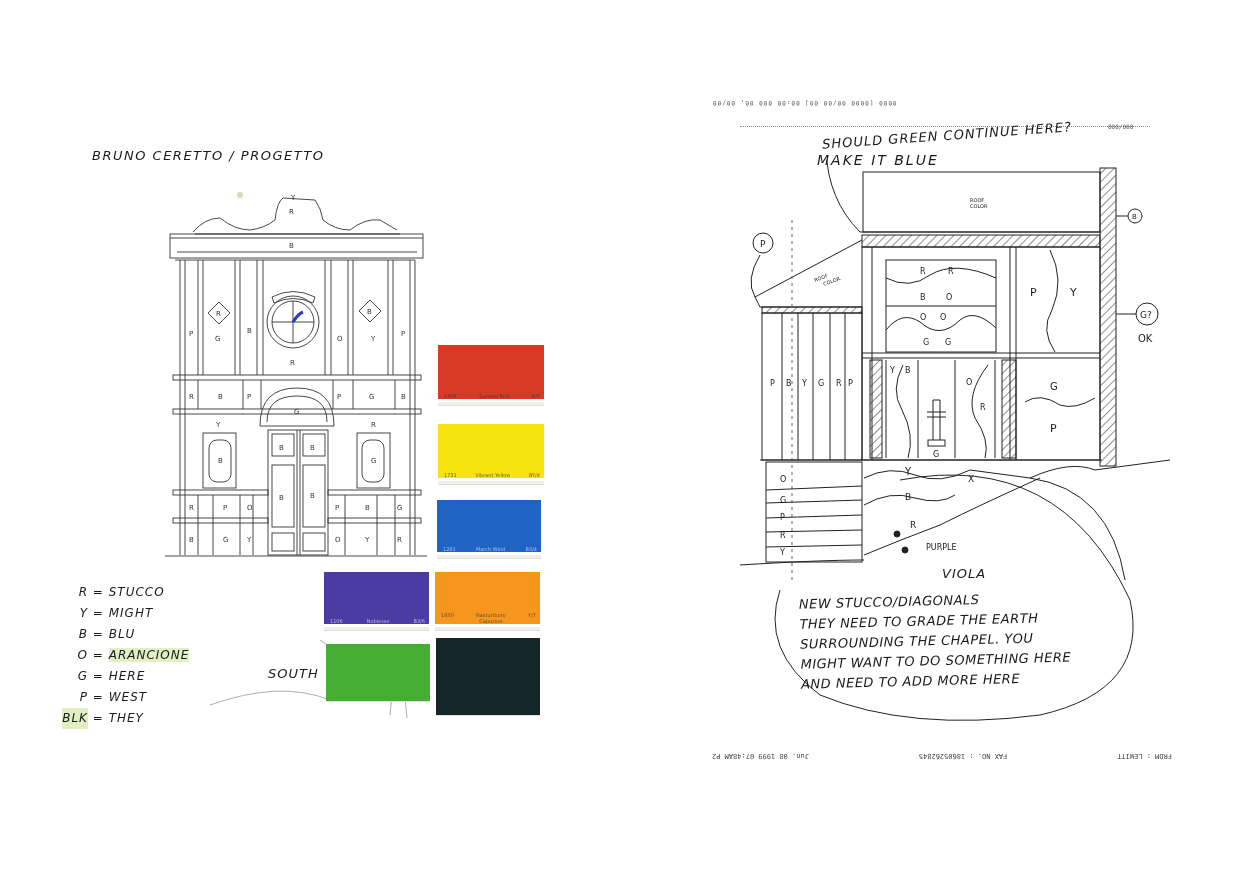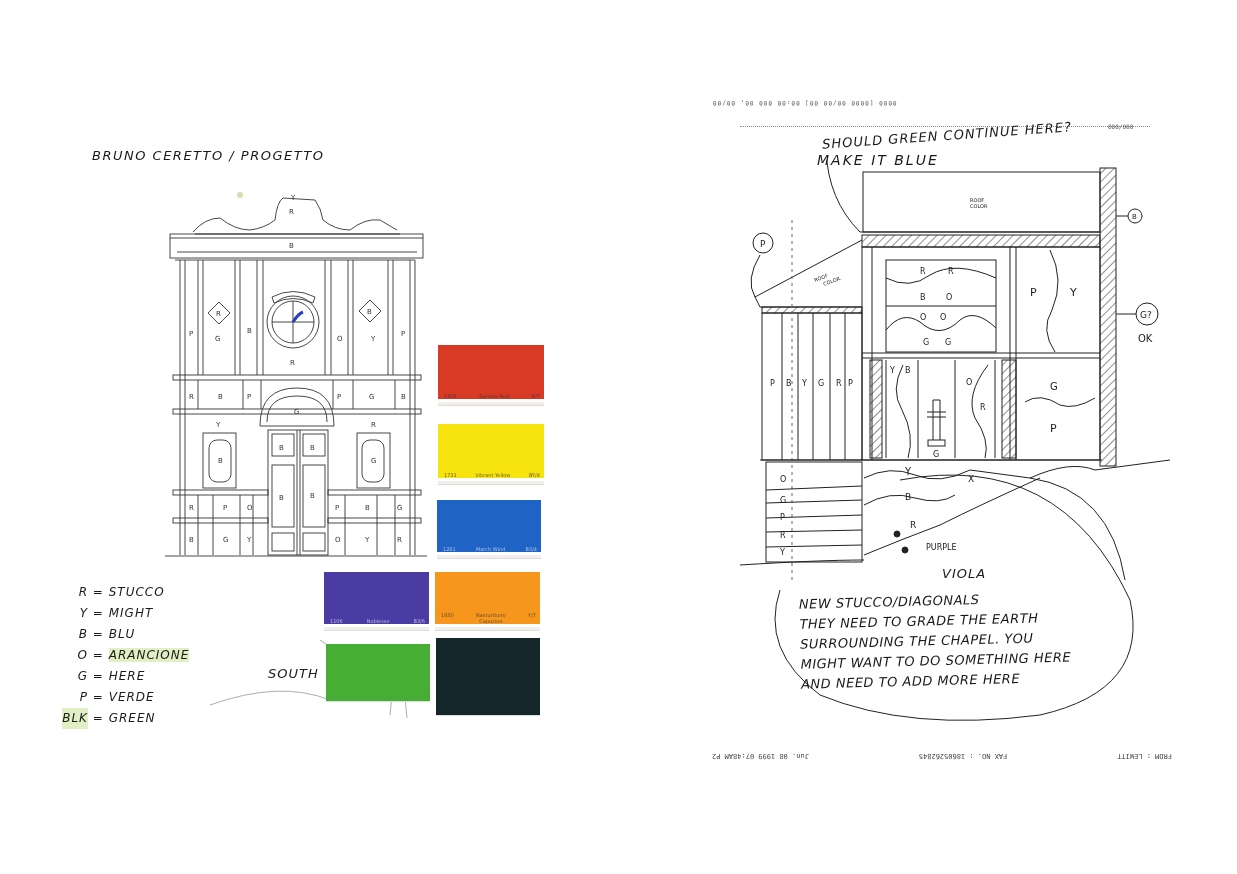--- a/index.html
+++ b/index.html
@@ -163,22 +163,22 @@
 
   <circle cx="75" cy="5" r="3" fill="#bcd48a" stroke="none" opacity="0.7"></circle>
 </svg>
 
 <div class="abs legend">
   <div class="legend-row hand"><span class="k">R</span> = <span>STUCCO</span></div>
   <div class="legend-row hand"><span class="k">Y</span> = <span>MIGHT</span></div>
   <div class="legend-row hand"><span class="k">B</span> = <span>BLU</span></div>
   <div class="legend-row hand"><span class="k">O</span> = <span class="hl">ARANCIONE</span></div>
   <div class="legend-row hand"><span class="k">G</span> = <span>HERE</span></div>
-  <div class="legend-row hand"><span class="k">P</span> = <span>VERDE</span></div>
-  <div class="legend-row hand"><span class="k hl">BLK</span> = <span>GREEN</span></div>
+  <div class="legend-row hand"><span class="k">P</span> = <span>WEST</span></div>
+  <div class="legend-row hand"><span class="k hl">BLK</span> = <span>THEY</span></div>
 </div>
 
 <div class="abs hand" id="south-label">SOUTH</div>
 <svg class="abs" style="left:200px;top:640px;width:340px;height:80px" fill="none" stroke="#888" stroke-width="0.7">
   <path d="M120 0 L126 4"></path>
   <path d="M10 65 Q80 40 130 60"></path>
   <path d="M192 55 L190 75 M205 58 L207 78"></path>
 </svg>
 
 <div class="chip" style="left:438px;top:345px;width:106px;height:60px;">

